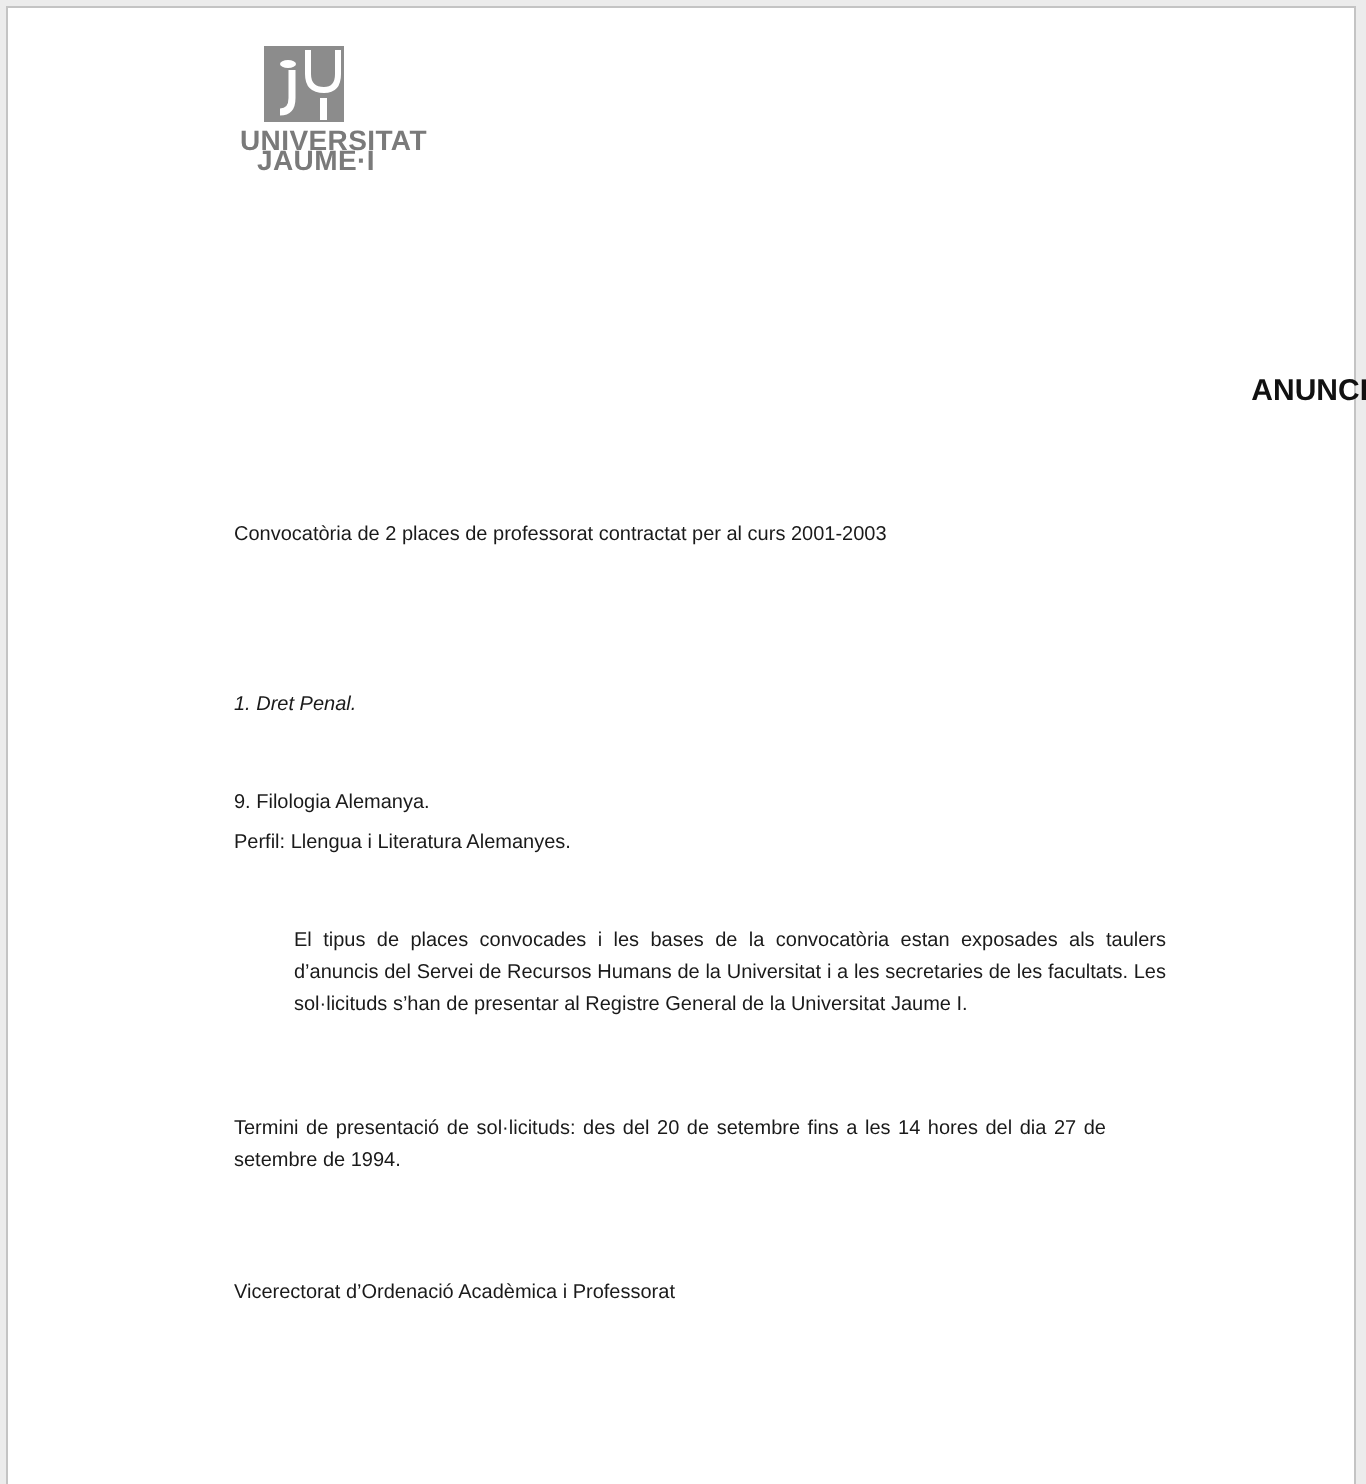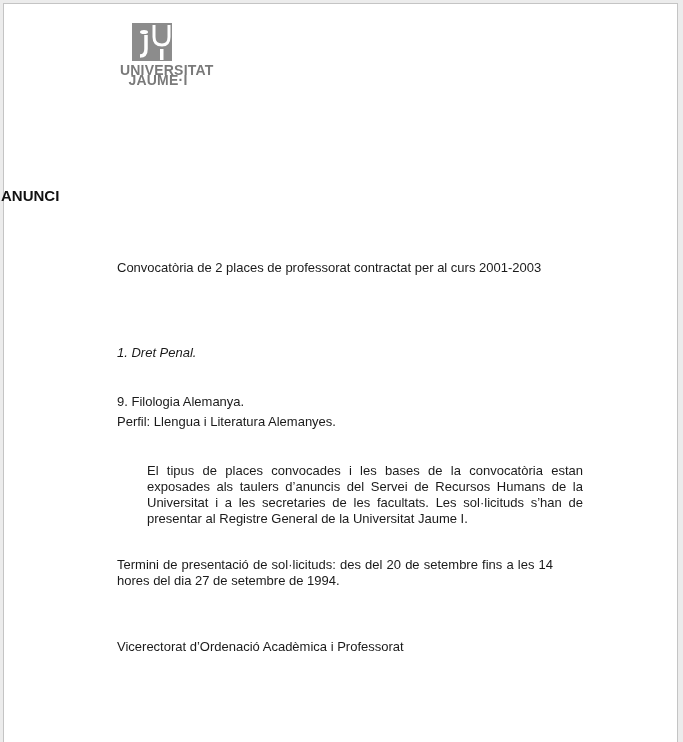--- a/index.html
+++ b/index.html
@@ -52,30 +52,30 @@
       line-height: 10px;
       color: #7a7a7a;
       letter-spacing: 0.2px;
       font-weight: bold;
     }
     .title {
       position: absolute;
       left: 0;
       width: 683px;
       top: 186px;
-      text-align: left;
+      text-align: right;
       font-size: 15px;
       font-weight: bold;
       color: #111;
     }
     .text {
       position: absolute;
       left: 116px;
       width: 436px;
-      font-size: 13px;
+      font-size: 10px;
       line-height: 16px;
       color: #1a1a1a;
     }
     .justify {
       text-align: justify;
       text-align-last: left;
     }
   </style>
 </head>
 <body>

